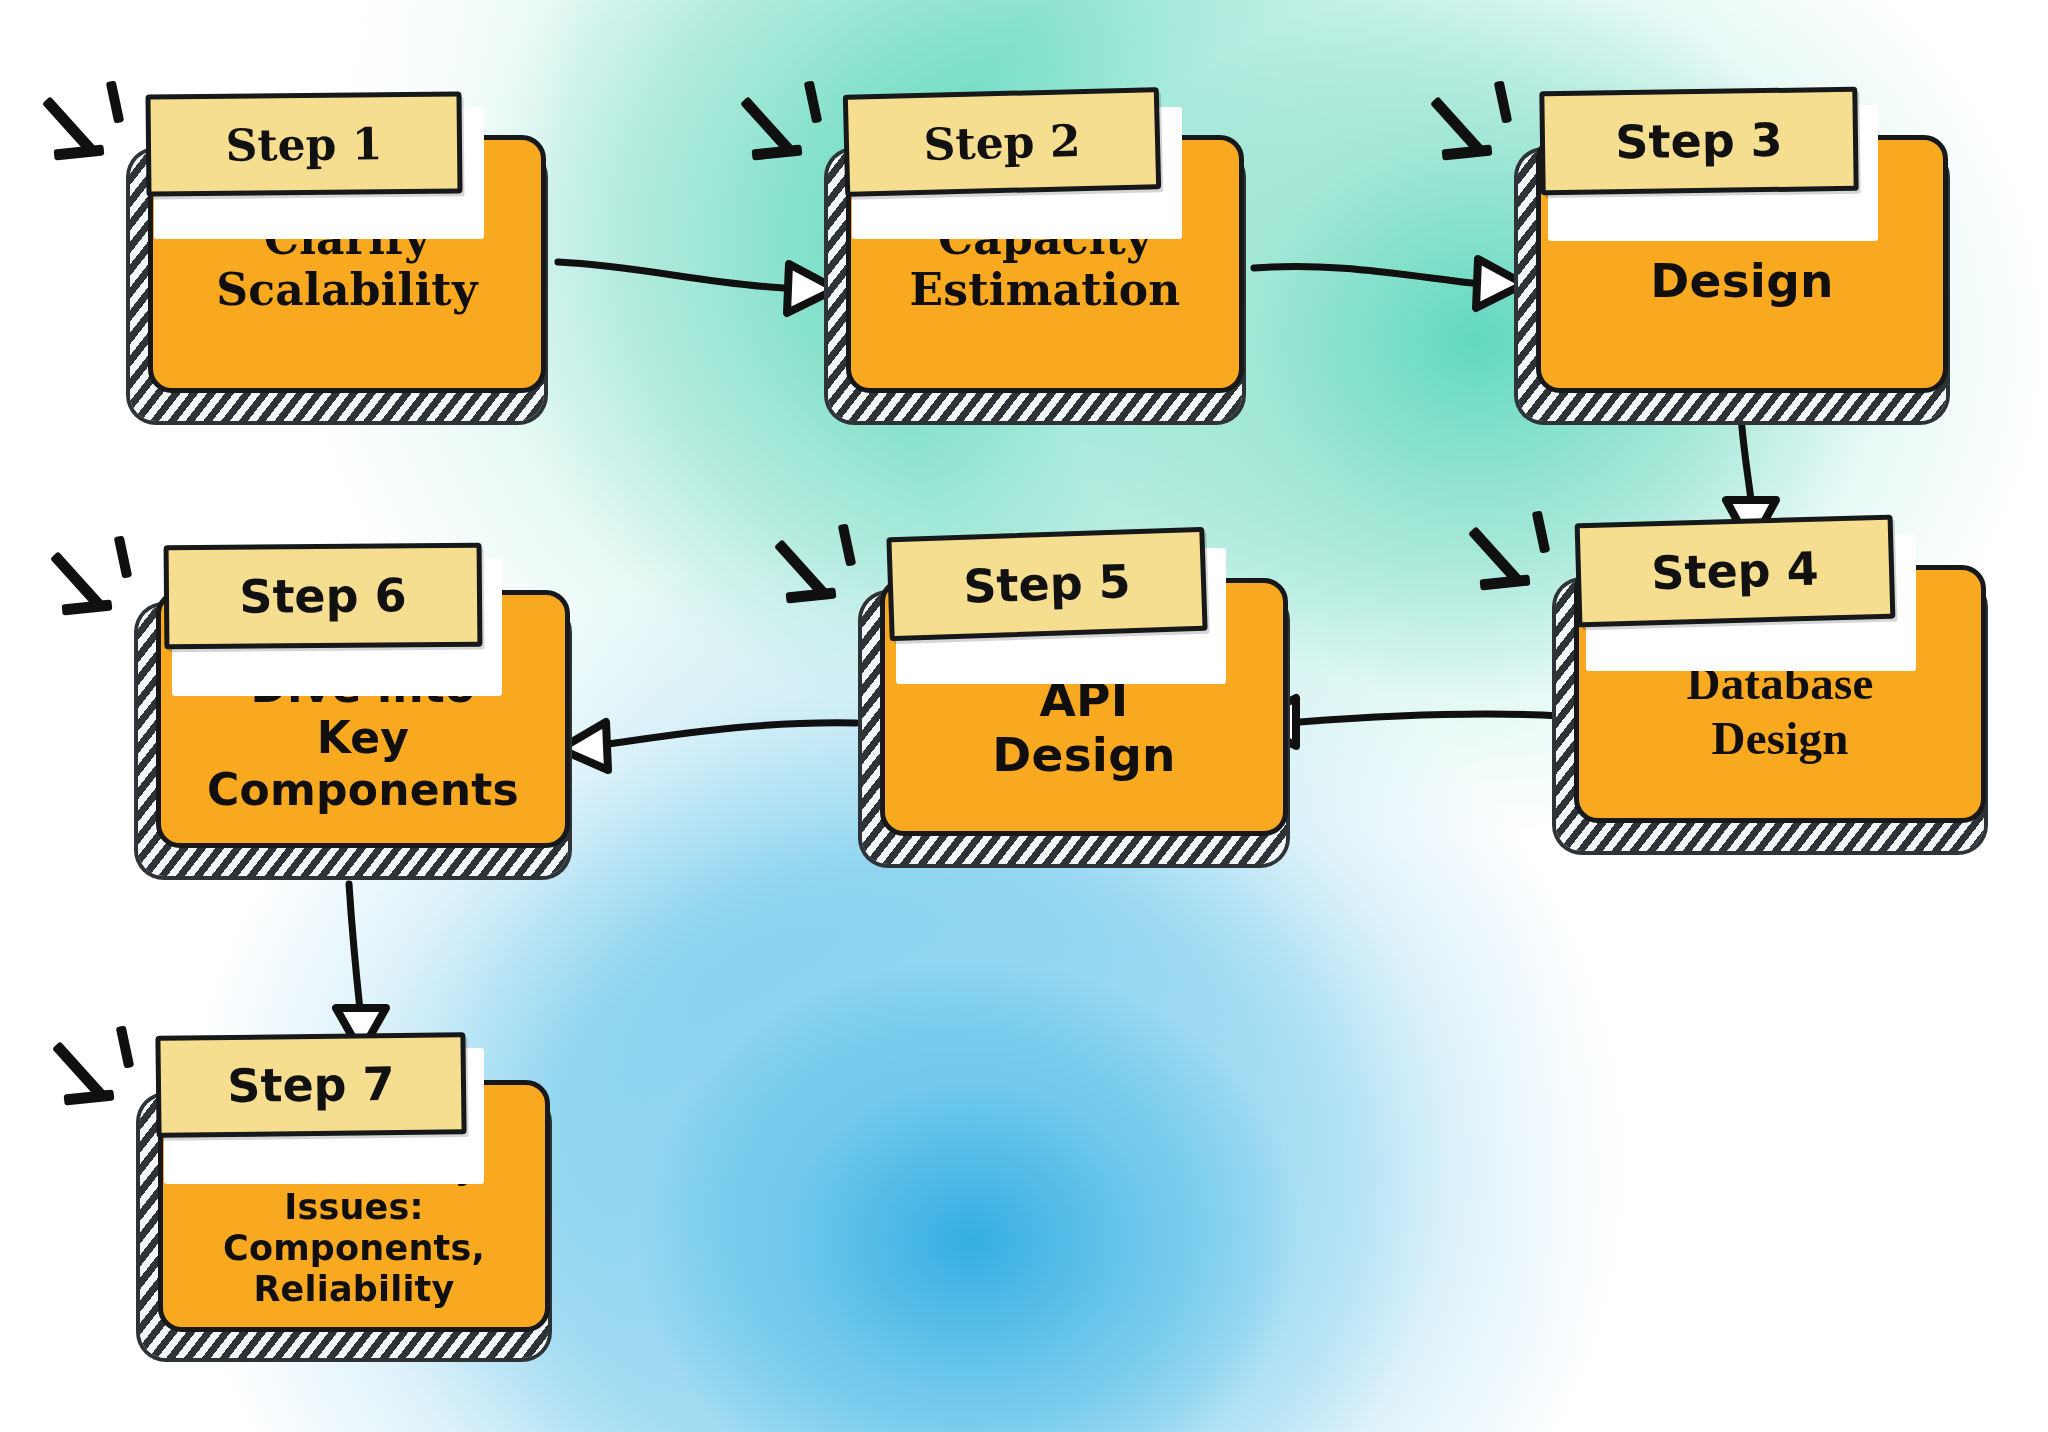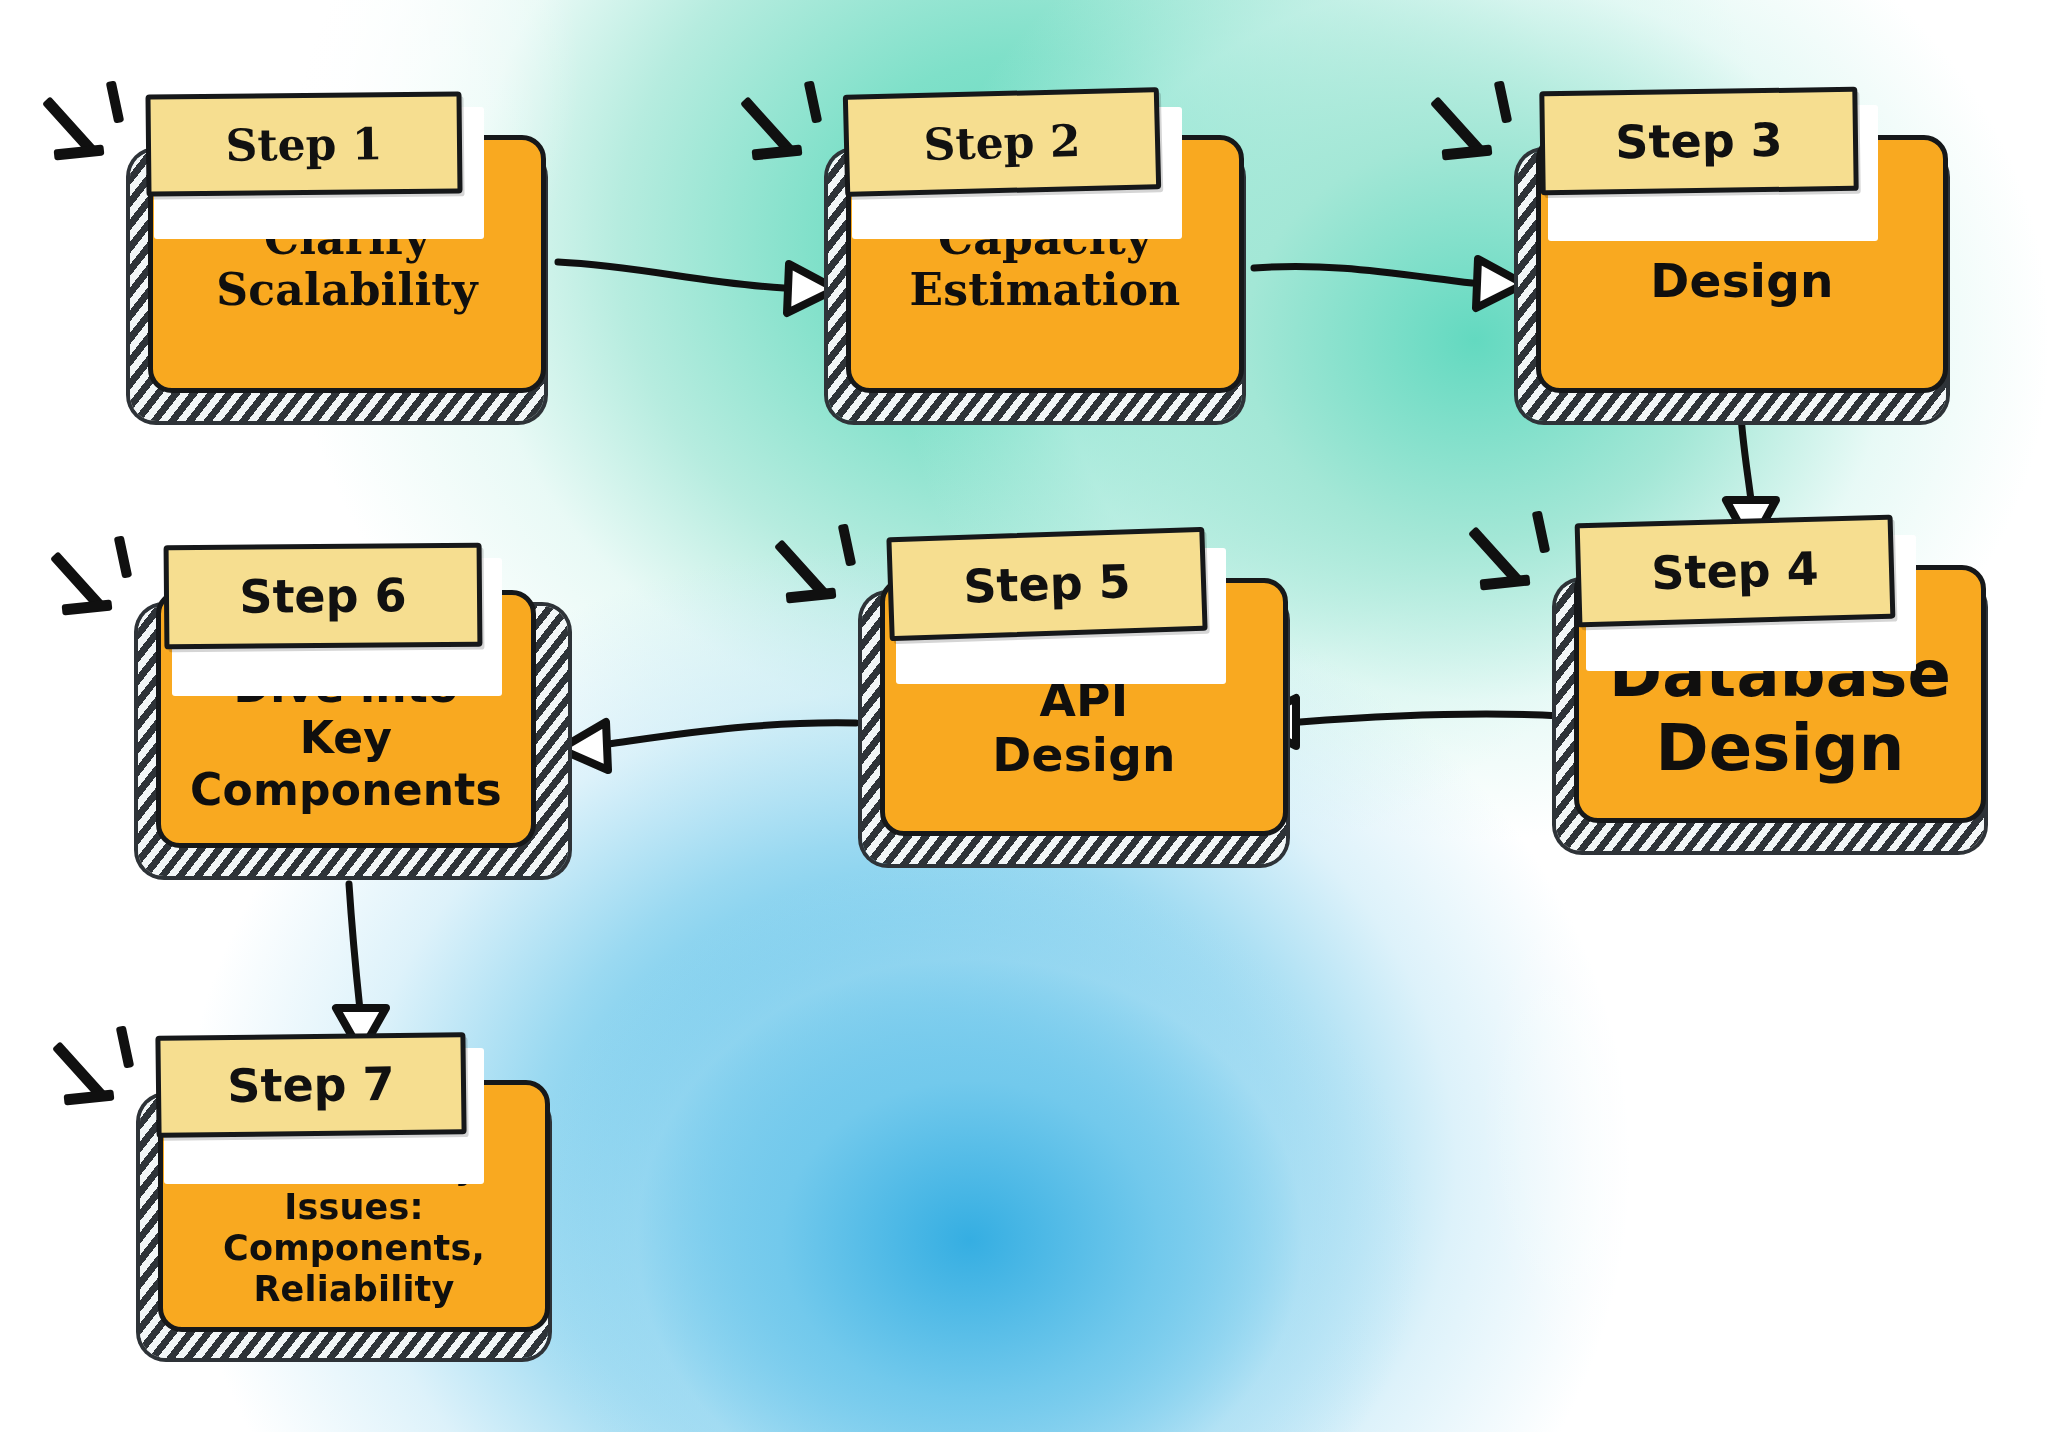--- a/index.html
+++ b/index.html
@@ -184,21 +184,21 @@
   <div class="sparkle" style="left:-72px;top:-52px;width:90px;height:90px;">
     <i style="left:6px;top:8px;width:11px;height:70px;transform:rotate(-42deg);transform-origin:center;"></i>
     <i style="left:52px;top:-2px;width:10px;height:42px;transform:rotate(-12deg);transform-origin:center;"></i>
     <i style="left:-4px;top:64px;width:50px;height:11px;transform:rotate(-6deg);transform-origin:center;"></i>
   </div>
 </div>
 
 <div class="node font-comic" style="left:1556px;top:565px;width:445px;height:290px;">
   <div class="node-shadow" style="left:0;top:16px;width:428px;height:270px;"></div>
   <div class="node-body" style="left:18px;top:0px;width:412px;height:258px;">
-    <div class="node-text" style="font-size:64px;padding-top:34px;">
+    <div class="node-text" style="font-size:47px;padding-top:34px;font-family:Liberation Serif, serif;">
       <div>Database</div>
       <div>Design</div>
     </div>
   </div>
   <div class="tab-paper" style="left:30px;top:-30px;width:330px;height:136px;"></div>
   <div class="tab" style="left:20px;top:-46px;width:318px;height:104px;transform:rotate(-1.6deg);">
     <span style="font-size:46px;">Step 4</span>
   </div>
   <div class="sparkle" style="left:-72px;top:-52px;width:90px;height:90px;">
     <i style="left:6px;top:8px;width:11px;height:70px;transform:rotate(-42deg);transform-origin:center;"></i>
@@ -221,21 +221,21 @@
   </div>
   <div class="sparkle" style="left:-72px;top:-52px;width:90px;height:90px;">
     <i style="left:6px;top:8px;width:11px;height:70px;transform:rotate(-42deg);transform-origin:center;"></i>
     <i style="left:52px;top:-2px;width:10px;height:42px;transform:rotate(-12deg);transform-origin:center;"></i>
     <i style="left:-4px;top:64px;width:50px;height:11px;transform:rotate(-6deg);transform-origin:center;"></i>
   </div>
 </div>
 
 <div class="node font-comic" style="left:138px;top:590px;width:448px;height:290px;">
   <div class="node-shadow" style="left:0;top:16px;width:430px;height:270px;"></div>
-  <div class="node-body" style="left:18px;top:0px;width:380px;height:258px;">
+  <div class="node-body" style="left:18px;top:0px;width:414px;height:258px;">
     <div class="node-text" style="font-size:44px;padding-top:38px;">
       <div>Dive into</div>
       <div>Key Components</div>
     </div>
   </div>
   <div class="tab-paper" style="left:34px;top:-32px;width:330px;height:138px;"></div>
   <div class="tab" style="left:26px;top:-46px;width:318px;height:104px;transform:rotate(-0.5deg);">
     <span style="font-size:46px;">Step 6</span>
   </div>
   <div class="sparkle" style="left:-72px;top:-52px;width:90px;height:90px;">

